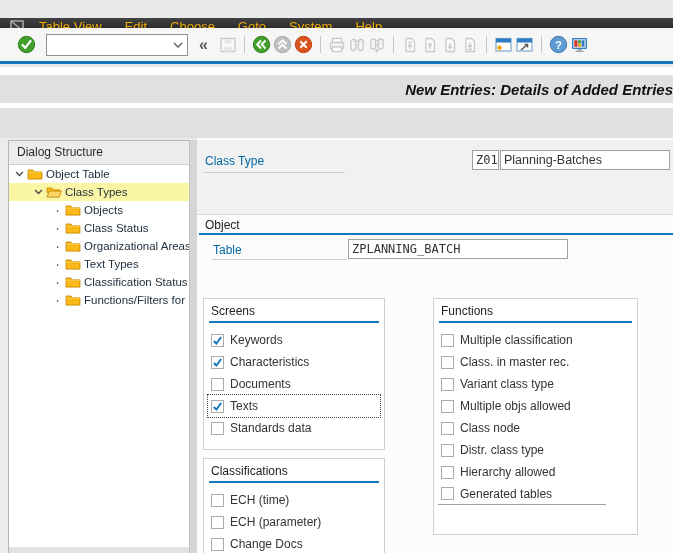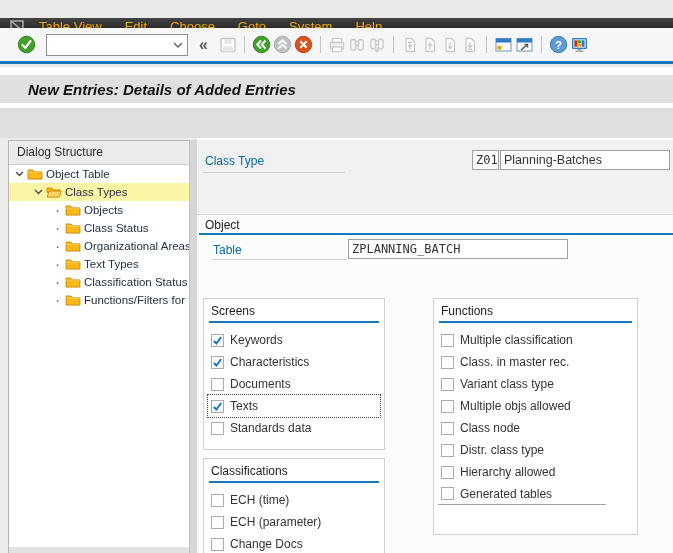--- a/index.html
+++ b/index.html
@@ -20,21 +20,21 @@
   .tbsep{width:1px;height:17px;background:#c6c6c6;margin:0 6px;}
   .cmd{display:inline-flex;align-items:center;margin-left:9px;margin-right:11px;
        border:1px solid #8f8f8f;background:#fff;height:20px;width:140px;}
   .cmd-in{border:none;outline:none;flex:1;height:16px;font-size:12px;font-family:"Liberation Sans",sans-serif;min-width:0;}
   .cmd-dd{display:inline-flex;padding:0 4px;}
   .collapse{color:#5a5a5a;font-size:16px;font-weight:bold;margin-right:10px;line-height:1;}
 
   
   .gap1{position:absolute;top:67px;left:0;right:0;height:8px;background:#fff;}
   .titlebar{position:absolute;top:75px;left:0;right:0;height:28px;background:#e0e0e0;
-            display:flex;align-items:center;}
+            display:flex;align-items:center;justify-content:flex-end;}
   .title-text{font-size:15px;font-weight:bold;font-style:italic;color:#111;padding-left:28px;}
   .gap2{position:absolute;top:103px;left:0;right:0;height:5px;background:#fff;}
   .appbar{position:absolute;top:108px;left:0;right:0;height:30px;background:#e0e0e0;}
 
   
   .content{position:absolute;top:138px;left:0;right:0;bottom:0;background:#ececec;}
 
   .tree-panel{position:absolute;left:8px;top:2px;width:204px;bottom:0;background:#fff;
               border:1px solid #b5b5b5;border-bottom:none;overflow:hidden;box-sizing:border-box;}
   .tree-header{height:23px;line-height:23px;background:#ececec;border-bottom:1px solid #cfcfcf;

